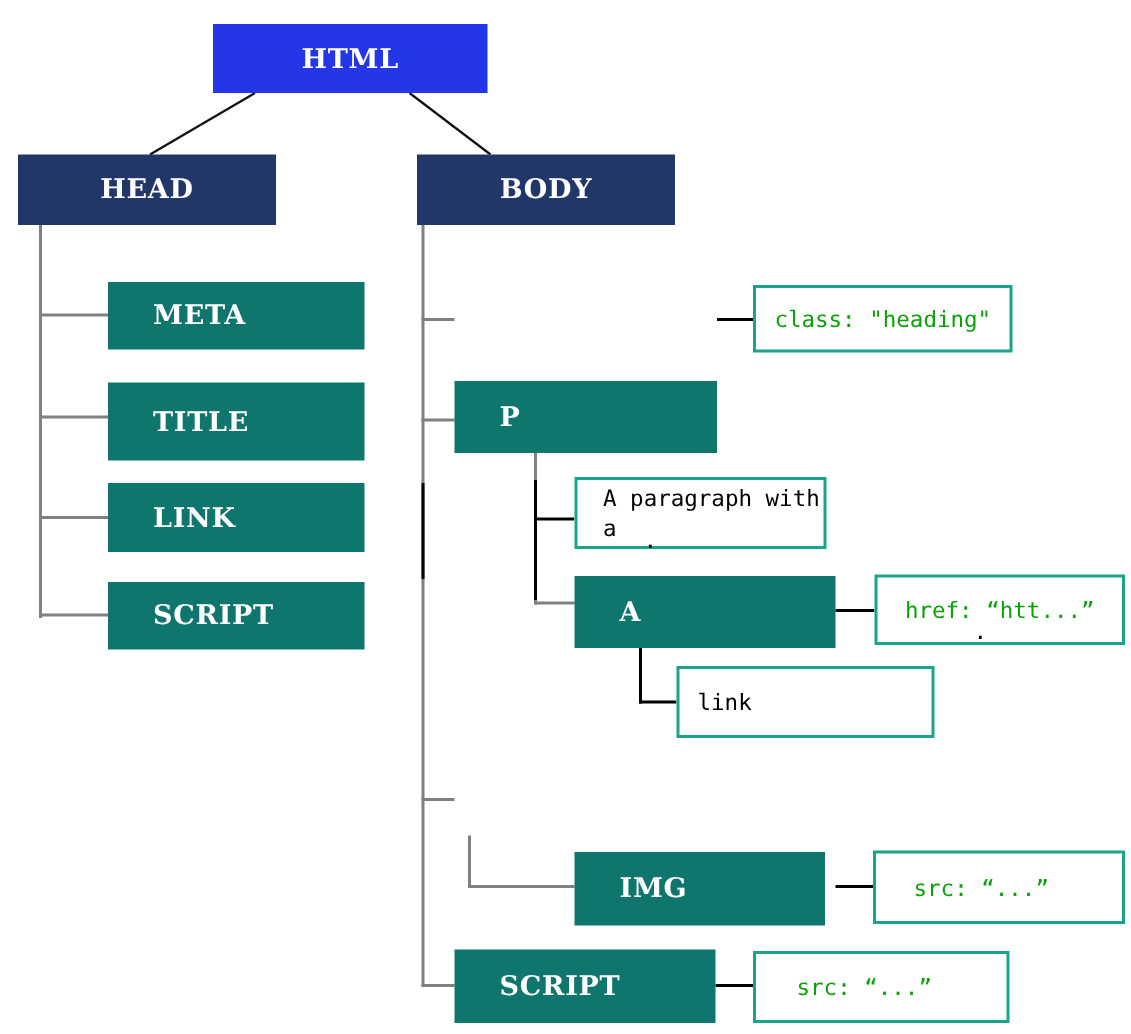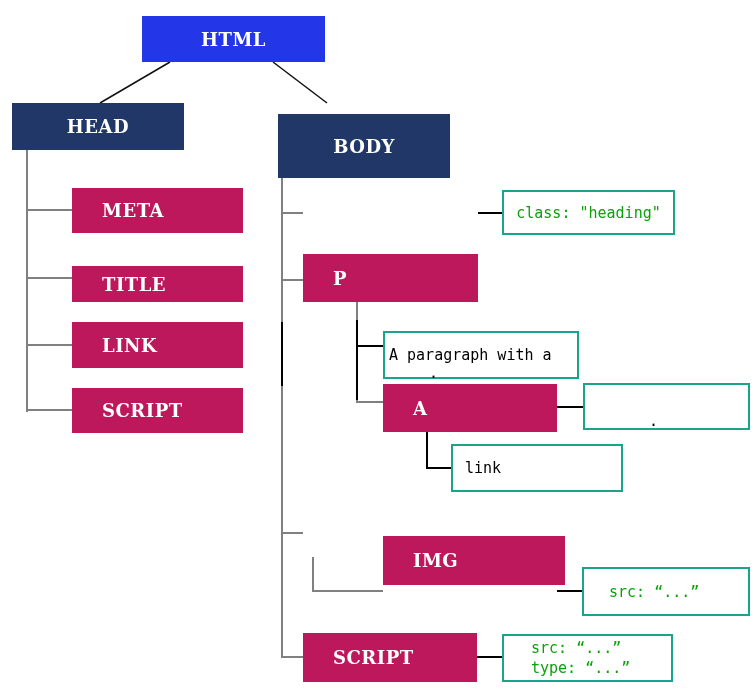--- a/index.html
+++ b/index.html
@@ -17,21 +17,21 @@
     align-items: center;
     color: #ffffff;
     font-weight: bold;
     font-size: 18px;
     letter-spacing: 0.5px;
     box-sizing: border-box;
   }
   .node.center { justify-content: center; }
   .node.root { background: #2337e8; }
   .node.section { background: #203768; }
-  .node.element { background: #be185d; padding-left: 30px; }
+  .node.element { background: #0f766e; padding-left: 30px; }
   .textbox {
     position: absolute;
     box-sizing: border-box;
     background: #ffffff;
     border: 2px solid #1aa48c;
     font-family: "DejaVu Sans Mono", monospace;
     font-size: 15px;
     color: #000000;
     display: flex;
     flex-direction: column;
@@ -91,65 +91,65 @@
   <div class="line black" style="left:557px;top:406px;width:26px;height:2px"></div>
   <div class="line black" style="left:557px;top:590px;width:25px;height:2px"></div>
   <div class="line black" style="left:477px;top:656px;width:25px;height:2px"></div>
 
   <div class="node root center" style="left:142px;top:16px;width:183px;height:46px">
     <span>HTML</span>
   </div>
   <div class="node section center" style="left:12px;top:103px;width:172px;height:47px">
     <span>HEAD</span>
   </div>
-  <div class="node section center" style="left:278px;top:114px;width:172px;height:64px">
+  <div class="node section center" style="left:278px;top:103px;width:172px;height:47px">
     <span>BODY</span>
   </div>
 
   <div class="node element" style="left:72px;top:188px;width:171px;height:45px">
     <span>META</span>
   </div>
-  <div class="node element" style="left:72px;top:266px;width:171px;height:36px">
+  <div class="node element" style="left:72px;top:255px;width:171px;height:52px">
     <span>TITLE</span>
   </div>
   <div class="node element" style="left:72px;top:322px;width:171px;height:46px">
     <span>LINK</span>
   </div>
   <div class="node element" style="left:72px;top:388px;width:171px;height:45px">
     <span>SCRIPT</span>
   </div>
 
   <div class="node element" style="left:303px;top:254px;width:175px;height:48px">
     <span>P</span>
   </div>
   <div class="node element" style="left:383px;top:384px;width:174px;height:48px">
     <span>A</span>
   </div>
-  <div class="node element" style="left:383px;top:536px;width:182px;height:49px">
+  <div class="node element" style="left:383px;top:568px;width:167px;height:49px">
     <span>IMG</span>
   </div>
   <div class="node element" style="left:303px;top:633px;width:174px;height:49px">
     <span>SCRIPT</span>
   </div>
 
-  <div class="textbox" style="left:383px;top:331px;width:196px;height:48px;padding-left:4px">
+  <div class="textbox" style="left:383px;top:318px;width:168px;height:48px;padding-left:17px">
     <span>A paragraph with a</span>
     <span class="stray" style="left:44px;bottom:1px">.</span>
   </div>
   <div class="textbox" style="left:451px;top:444px;width:172px;height:48px;padding-left:12px">
     <span>link</span>
   </div>
 
   <div class="textbox attrs center" style="left:502px;top:190px;width:173px;height:45px">
     <span>class: "heading"</span>
   </div>
   <div class="textbox attrs center" style="left:583px;top:383px;width:167px;height:47px">
+    <span>href: “htt...”</span>
     <span class="stray" style="left:64px;bottom:4px">.</span>
   </div>
   <div class="textbox attrs" style="left:582px;top:567px;width:168px;height:49px;padding-left:25px">
     <span>src: “...”</span>
   </div>
   <div class="textbox attrs" style="left:502px;top:634px;width:171px;height:48px;padding-left:27px">
     <span>src: “...”</span>
-    <span>type: “...”</span>
   </div>
 
 </div>
 
 </body></html>

